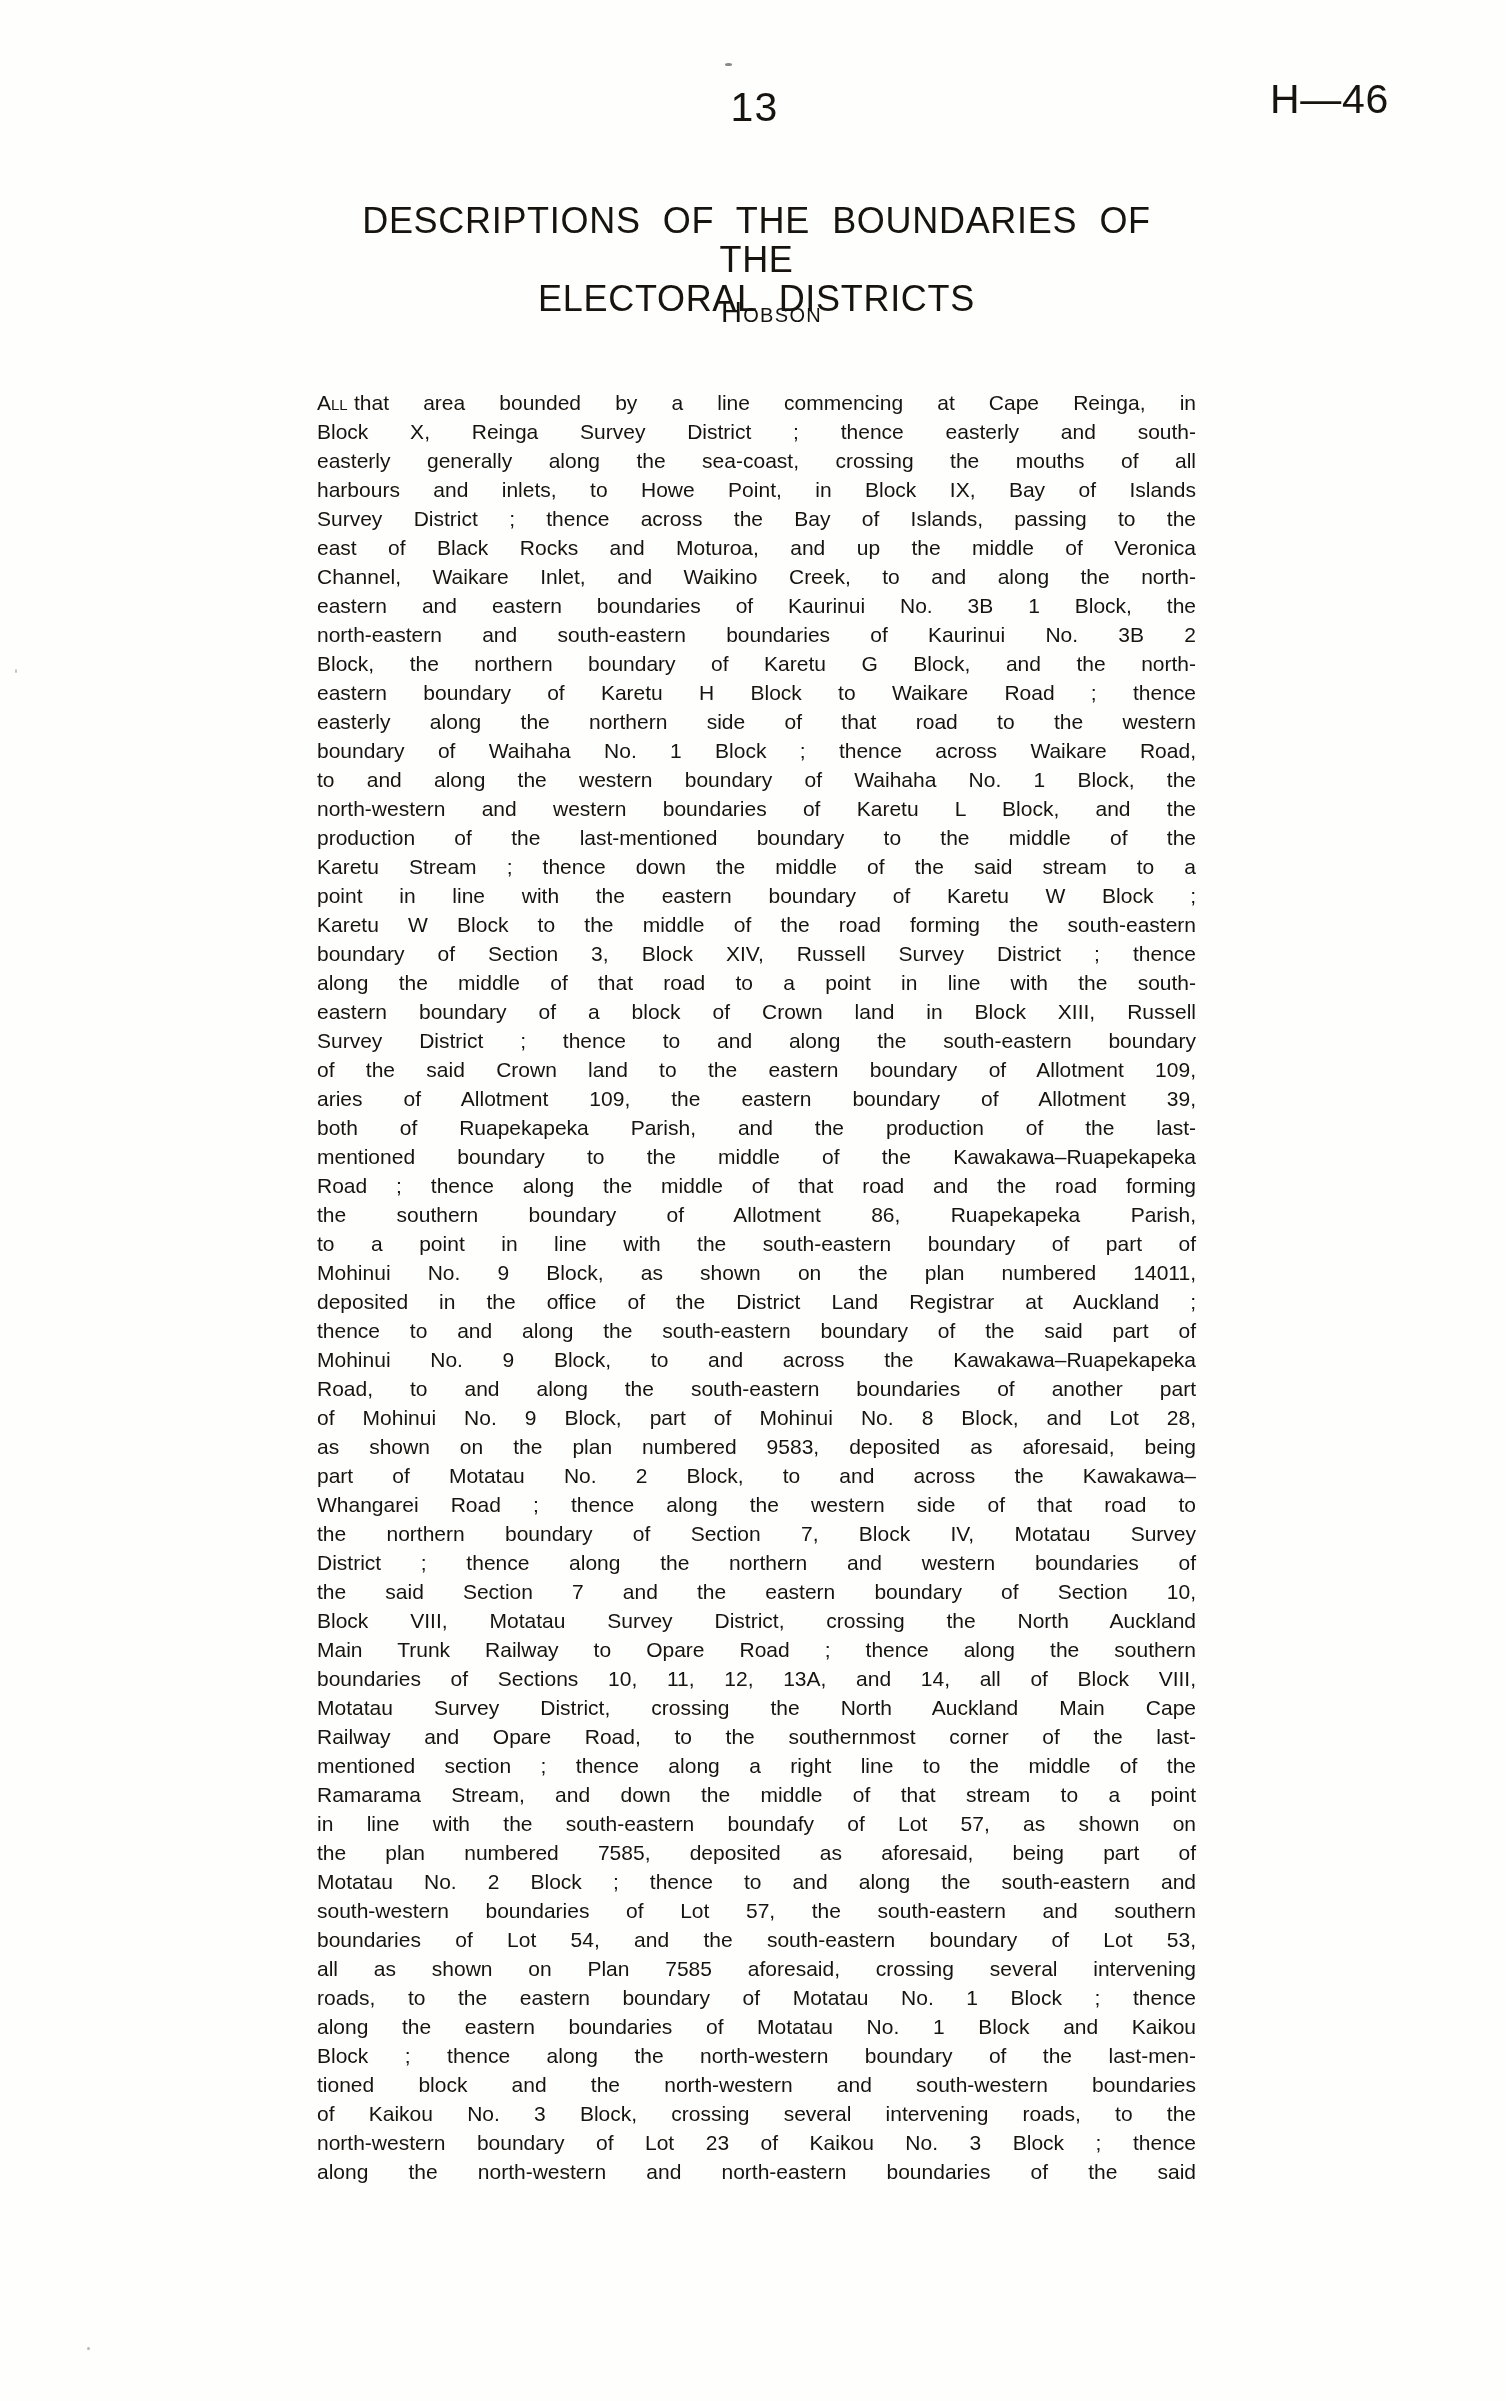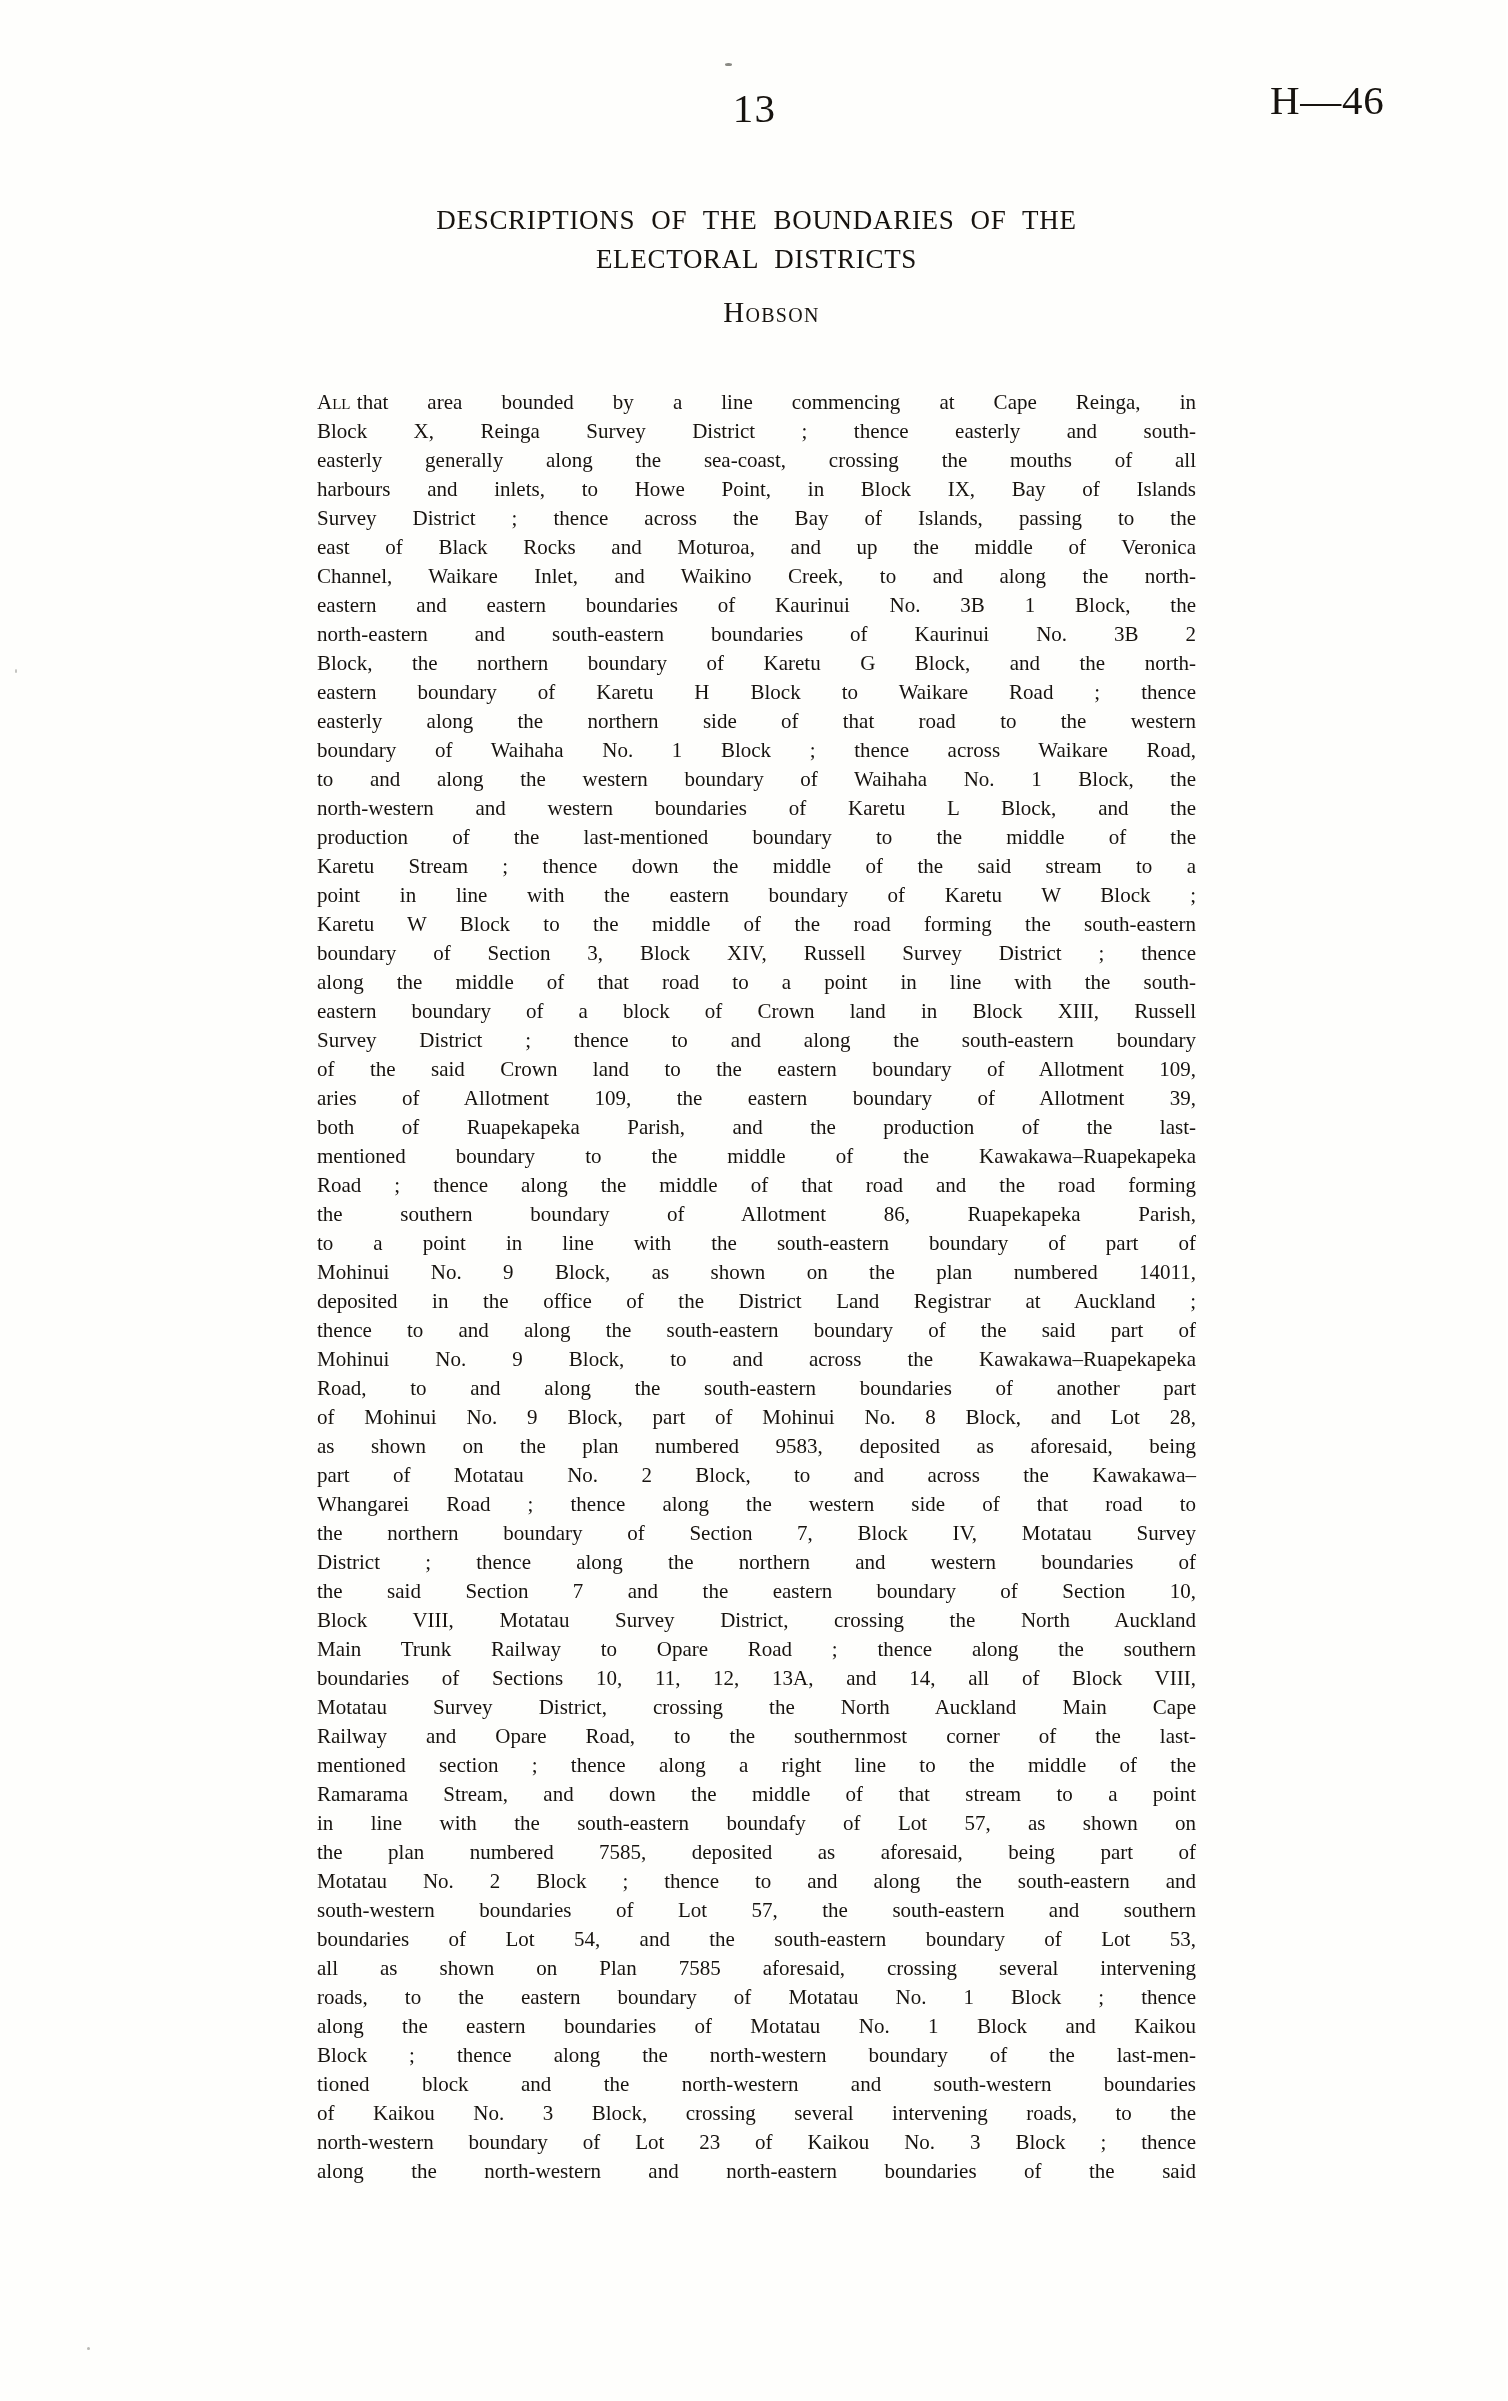--- a/index.html
+++ b/index.html
@@ -6,21 +6,21 @@
     margin: 0;
     padding: 0;
     background: #ffffff;
   }
   .page {
     position: relative;
     width: 1506px;
     height: 2401px;
     background: #fefefc;
     overflow: hidden;
-    font-family: Liberation Serif, serif;
+    font-family: Liberation Sans, sans-serif;
     color: #17130f;
   }
   .page-number {
     position: absolute;
     top: 84px;
     left: 0;
     width: 1509px;
     text-align: center;
     font-size: 41px;
     letter-spacing: 1.3px;
@@ -31,21 +31,21 @@
     left: 1270px;
     font-size: 41px;
     letter-spacing: 0.7px;
   }
   .heading {
     position: absolute;
     top: 201px;
     left: 317px;
     width: 879px;
     text-align: center;
-    font-size: 27px;
+    font-size: 36px;
     line-height: 39px;
     letter-spacing: 0.7px;
     word-spacing: 0.32em;
   }
   .district-heading {
     position: absolute;
     top: 296px;
     left: 332px;
     width: 879px;
     text-align: center;

